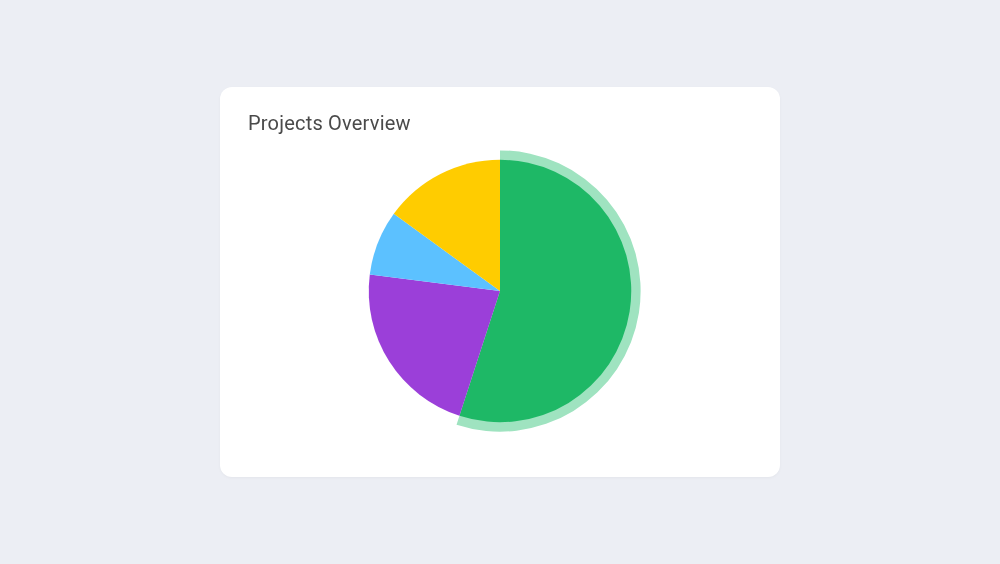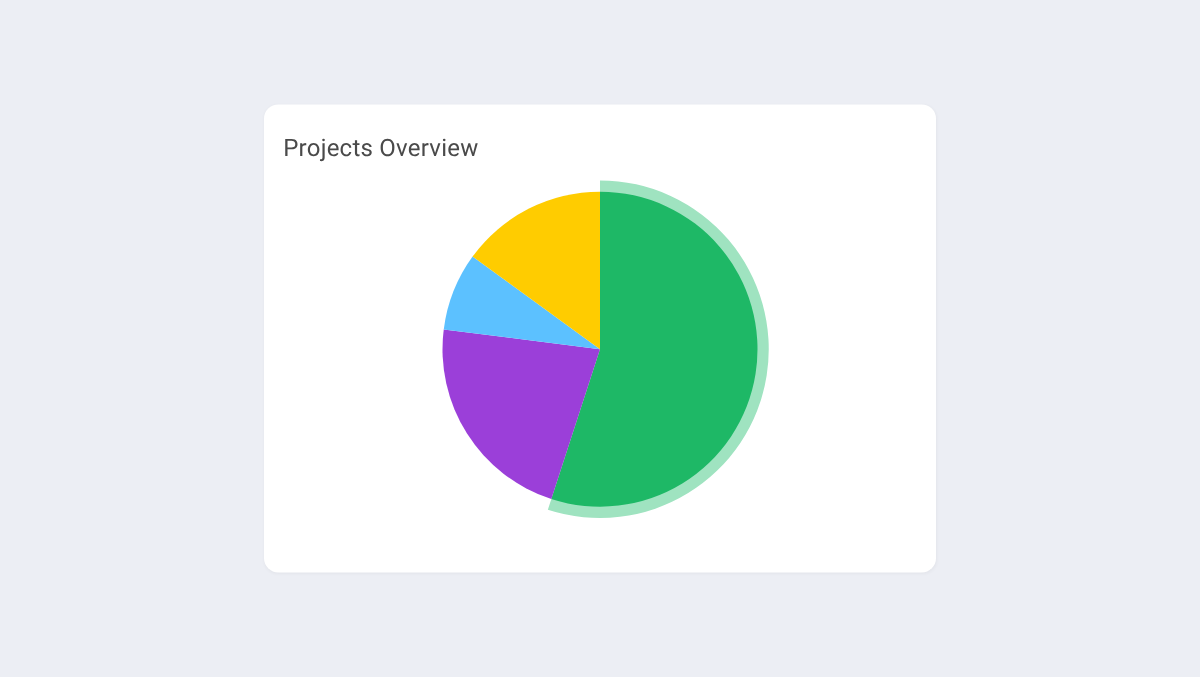--- a/index.html
+++ b/index.html
@@ -15,21 +15,21 @@
       display: flex;
       align-items: center;
       justify-content: center;
     }
     .card {
       width: 560px;
       height: 390px;
       background: #ffffff;
       border-radius: 12px;
       box-shadow: 0 1px 3px rgba(0,0,0,0.04);
-      padding: 24px 16px;
+      padding: 24px 28px;
       position: relative;
     }
     .card-title {
       font-size: 20px;
       font-weight: 400;
       color: #4a4a4a;
       letter-spacing: 0.2px;
     }
     .chart-wrap {
       width: 100%;

